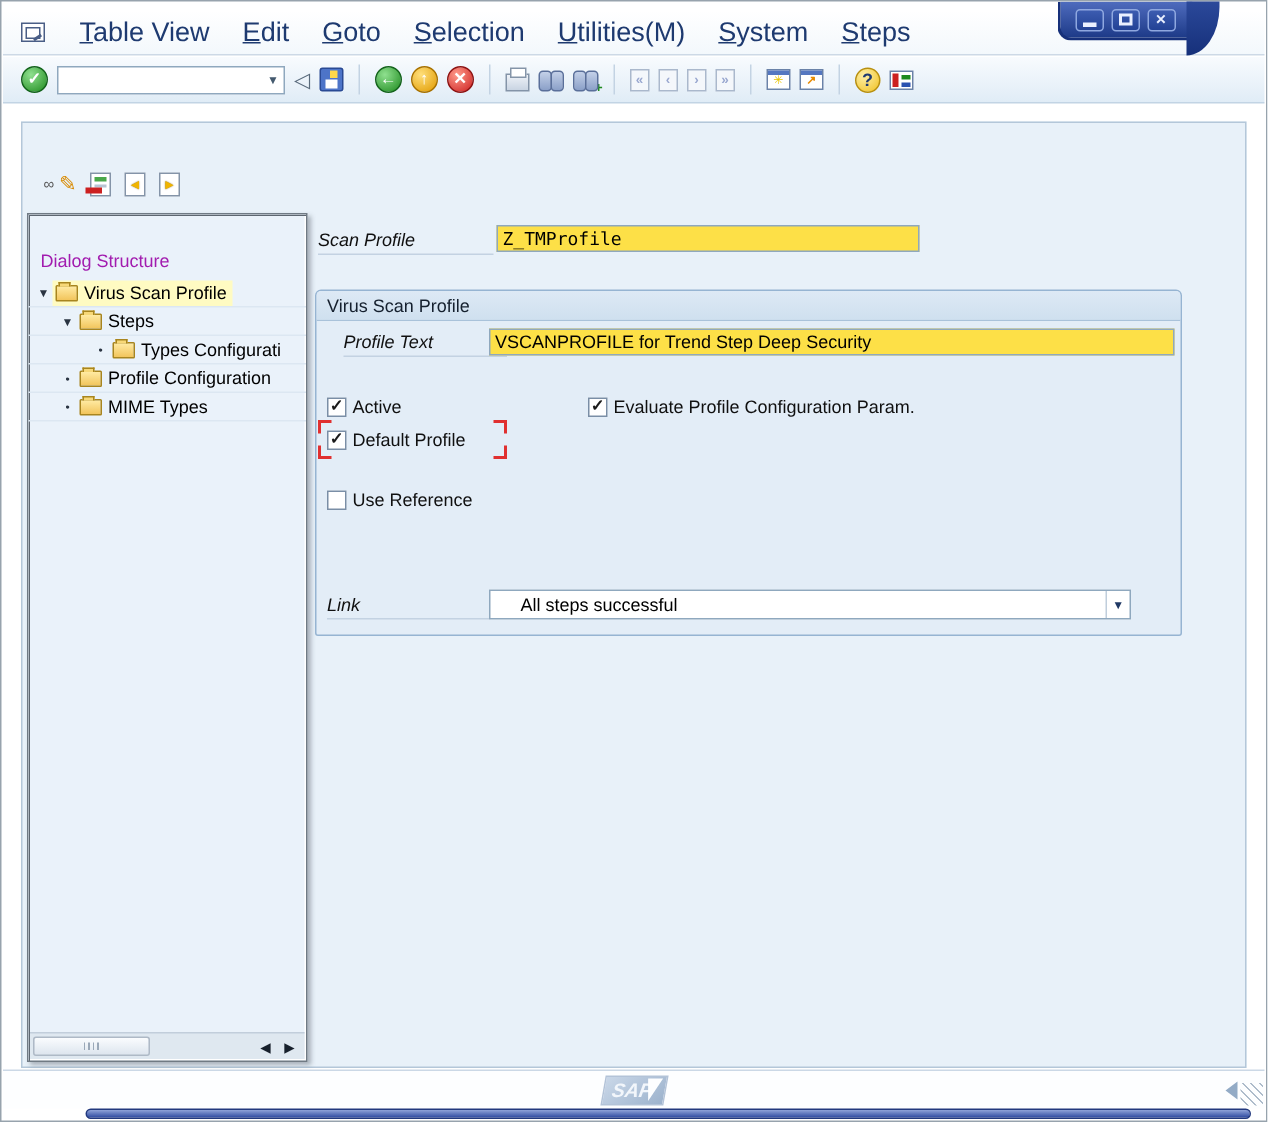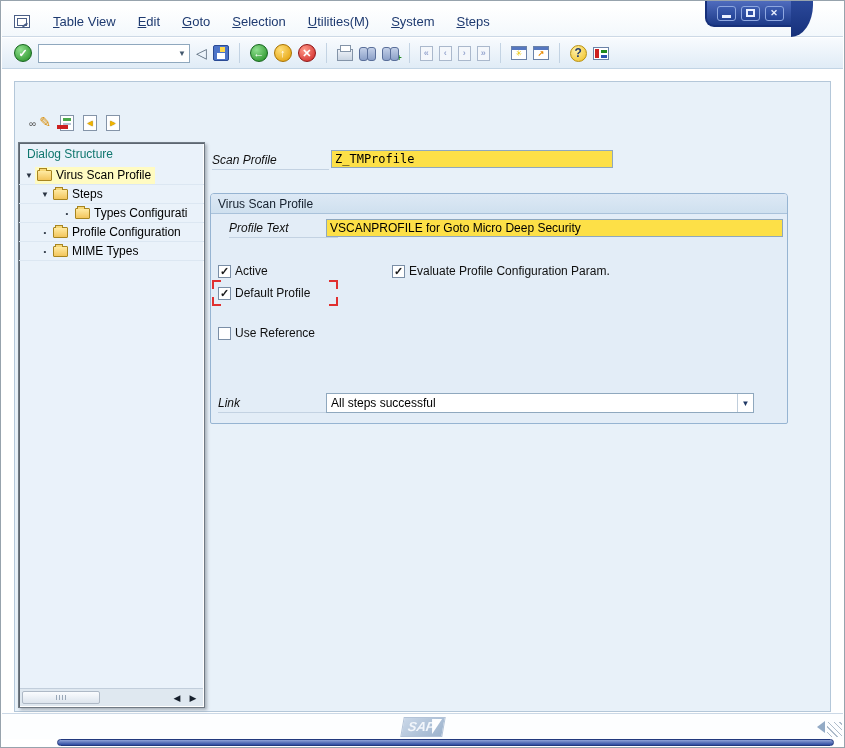--- a/index.html
+++ b/index.html
@@ -18,21 +18,21 @@
     color:#eaf0ff;font-size:9px;font-weight:bold;line-height:1;}
   .glyph-min{display:block;width:9px;height:3px;background:#eaf0ff;margin-top:7px;}
   .glyph-max{display:block;width:9px;height:8px;border:2px solid #eaf0ff;}
 
   
   .menubar{position:absolute;top:6px;left:1px;right:1px;height:30px;display:flex;align-items:center;
     padding-left:10px;background:linear-gradient(#ffffff,#f3f8fc);border-bottom:1px solid #cdd9e6;}
   .sysmenu-icon{width:16px;height:13px;border:1px solid #4a5e86;position:relative;margin:0 12px 0 2px;background:#fff;}
   .sysmenu-icon::before{content:"";position:absolute;left:2px;top:2px;width:8px;height:6px;border:1px solid #4a5e86;}
   .sysmenu-icon::after{content:"";position:absolute;right:1px;bottom:1px;width:6px;height:2px;background:#4a5e86;transform:rotate(-35deg);}
-  .menu-item{display:inline-block;padding:3px 11px;font-size:13px;color:#1e3a70;cursor:default;}
+  .menu-item{display:inline-block;padding:3px 11px;font-size:18px;color:#1e3a70;cursor:default;}
   .menu-item::first-letter{text-decoration:underline;}
 
   
   .toolbar{position:absolute;top:37px;left:1px;right:1px;height:31px;display:flex;align-items:center;
     padding-left:12px;gap:6px;background:linear-gradient(#f8fbfe,#e0ecf6);border-bottom:1px solid #c2d4e4;}
   .tb-sep{width:1px;height:20px;background:#c3d3e3;margin:0 4px;}
   .circ{width:18px;height:18px;border-radius:50%;display:flex;align-items:center;justify-content:center;
     color:#fff;font-size:11px;font-weight:bold;line-height:1;}
   .c-green{background:radial-gradient(circle at 35% 30%,#8fe08f,#1e8a1e);border:1px solid #14641c;}
   .c-yellow{background:radial-gradient(circle at 35% 30%,#ffdf7a,#e09a00);border:1px solid #a87200;}
@@ -75,21 +75,21 @@
   .ic-doc{width:14px;height:16px;background:#fff;border:1px solid #8494a8;position:relative;}
   .ic-doc .l1{position:absolute;left:2px;top:2px;right:2px;height:3px;background:#4aa84a;}
   .ic-doc .l2{position:absolute;left:2px;top:7px;right:2px;height:2px;background:#b8c4d4;}
   .ic-doc .red{position:absolute;left:-4px;bottom:1px;width:11px;height:4px;background:#cc2020;}
   .ic-entry{width:14px;height:16px;background:#fff;border:1px solid #8494a8;display:flex;align-items:center;justify-content:center;
     color:#f0b400;font-size:9px;line-height:1;text-shadow:0 0 1px #7a5a00;}
 
   
   .tree-outer{position:absolute;left:3px;top:60px;bottom:3px;width:187px;border:1px solid #707a84;
     background:#eaf2fa;box-shadow:inset 1px 1px 0 #5d6670,inset -1px -1px 0 #ffffff,2px 2px 3px rgba(90,100,110,.45);}
-  .tree-head{padding:4px 8px 5px;font-size:12px;color:#0f766e;}
+  .tree-head{padding:24px 8px 5px;font-size:12px;color:#a21caf;}
   .tree-row{display:flex;align-items:center;height:19px;font-size:12px;white-space:nowrap;overflow:hidden;
     border-bottom:1px solid #dce7f2;padding-left:4px;}
   .tree-row .exp{width:12px;text-align:center;color:#2a3442;font-size:8px;flex:none;}
   .tree-row .sel-wrap{display:flex;align-items:center;height:17px;padding:0 4px 0 2px;}
   .tree-row.selected .sel-wrap{background:#fffbc2;}
   .folder{width:15px;height:11px;background:linear-gradient(#ffeaa2,#f2c55c);border:1px solid #a8851f;
     border-radius:1px;position:relative;flex:none;margin-right:4px;}
   .folder::before{content:"";position:absolute;top:-3px;left:1px;width:6px;height:2px;background:#f7d878;border:1px solid #a8851f;border-bottom:none;}
   .ind-1{padding-left:20px;} .ind-2{padding-left:42px;}
   .tree-scroll{position:absolute;left:1px;right:1px;bottom:1px;height:18px;background:#dfe8f0;
@@ -110,21 +110,21 @@
     border-radius:3px 3px 0 0;display:flex;align-items:center;padding-left:7px;font-size:12px;color:#15202e;}
   .cbrow{position:absolute;display:flex;align-items:center;gap:4px;font-size:12px;color:#101010;}
   .cbox{width:13px;height:13px;background:#fff;border:1px solid #7a8ea6;display:flex;align-items:center;justify-content:center;
     font-size:11px;font-weight:bold;color:#1a1a1a;line-height:1;flex:none;}
   .annot{position:absolute;left:1px;top:86px;width:126px;height:26px;pointer-events:none;}
   .annot i{position:absolute;width:9px;height:9px;border:0 solid #e03030;}
   .annot .tl{left:0;top:0;border-left-width:2px;border-top-width:2px;}
   .annot .tr{right:0;top:0;border-right-width:2px;border-top-width:2px;}
   .annot .bl{left:0;bottom:0;border-left-width:2px;border-bottom-width:2px;}
   .annot .br{right:0;bottom:0;border-right-width:2px;border-bottom-width:2px;}
-  .combo{position:absolute;background:#fff;border:1px solid #8fa8be;display:flex;align-items:center;}
+  .combo{position:absolute;background:#fff;border:1px solid #8fa8be;display:flex;align-items:center;padding-left:16px;}
   .combo .val{flex:1;font-size:12px;padding:0 4px;white-space:nowrap;overflow:hidden;}
   .combo .btn{width:16px;align-self:stretch;border-left:1px solid #c0cedc;display:flex;align-items:center;justify-content:center;
     color:#1f3864;font-size:8px;}
 
   
   .statusbar{position:absolute;left:1px;right:1px;bottom:8px;height:26px;background:#fdfeff;
     border-top:1px solid #cbd8e6;display:flex;align-items:center;justify-content:center;}
   .sap-logo{position:relative;transform:skewX(-10deg);background:linear-gradient(135deg,#c9d7e8,#9db3cd);
     border:1px solid #b3c3d8;color:#f2f6fb;font-weight:bold;font-style:italic;font-size:13px;
     padding:0 8px 1px 5px;line-height:17px;}
@@ -270,21 +270,21 @@
       </div>
     </div>
 
     <span class="lbl" style="left:197px;top:71px;width:117px;">Scan Profile</span>
     <span class="field mono" style="left:316px;top:68px;width:282px;height:18px;">Z_TMProfile</span>
 
     <div class="groupbox">
       <div class="gb-head">Virus Scan Profile</div>
 
       <span class="lbl" style="left:18px;top:27px;width:109px;">Profile Text</span>
-      <span class="field" style="left:115px;top:25px;width:457px;height:18px;">VSCANPROFILE for Goto Micro Deep Security</span>
+      <span class="field" style="left:115px;top:25px;width:457px;height:18px;">VSCANPROFILE for Trend Step Deep Security</span>
 
       <div class="cbrow" style="left:7px;top:70px;">
         <span class="cbox">✓</span>
         <span>Active</span>
       </div>
 
       <div class="cbrow" style="left:181px;top:70px;">
         <span class="cbox">✓</span>
         <span>Evaluate Profile Configuration Param.</span>
       </div>

